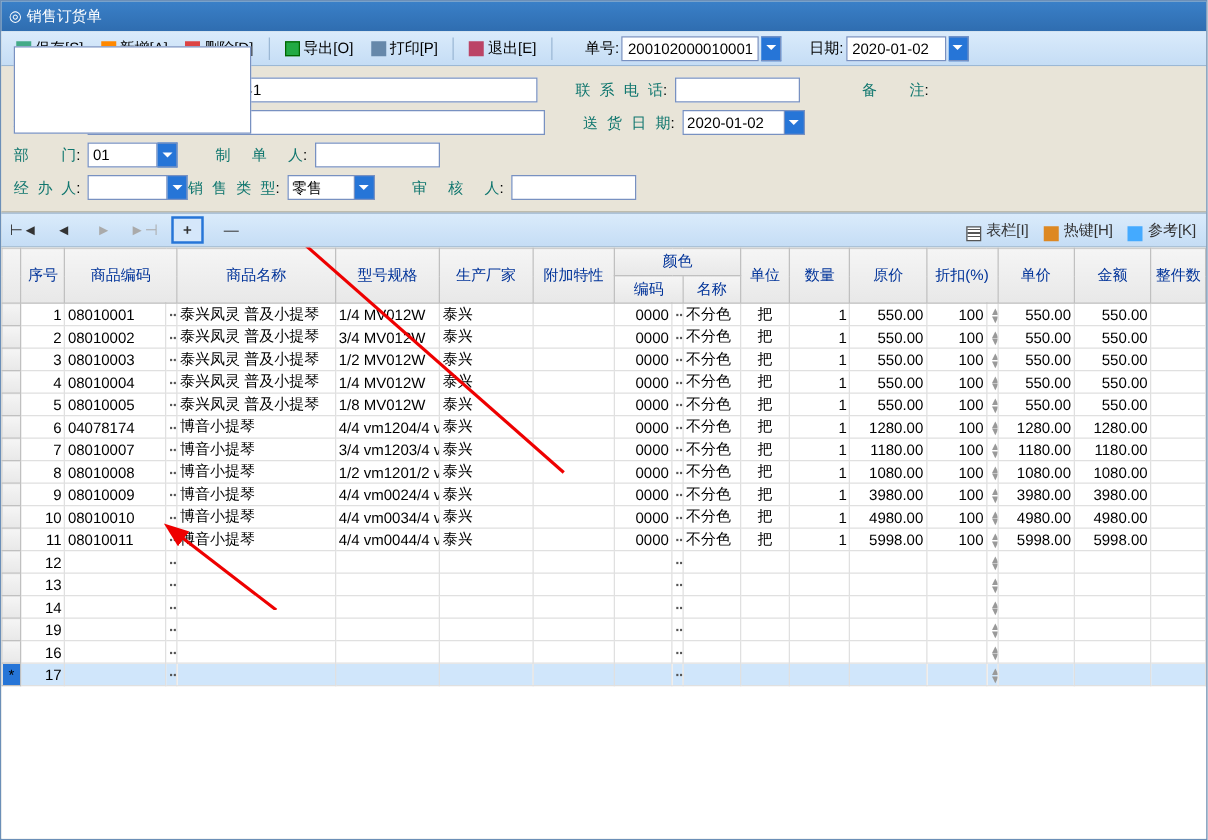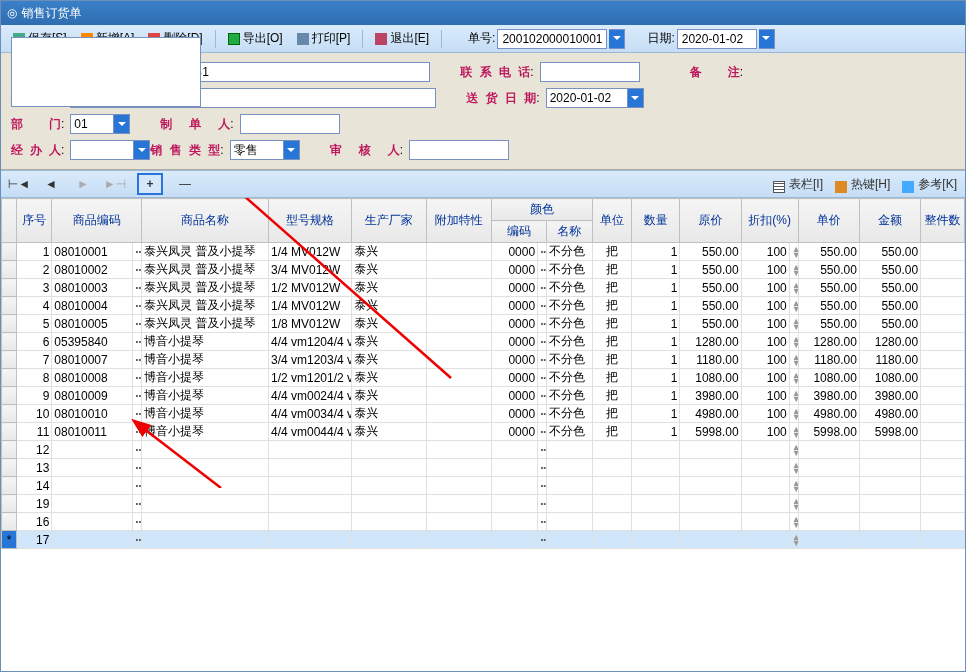--- a/index.html
+++ b/index.html
@@ -12,21 +12,21 @@
     .tb-btn { display: inline-flex; align-items: center; padding: 2px 6px; cursor: pointer; gap: 3px; }
     .tb-sep { width: 1px; height: 18px; background: #9bb8d5; margin: 0 4px; }
     .tb-input { height: 20px; border: 1px solid #7891c1; background: white; padding: 0 4px; }
     .tb-input.date { width: 80px; }
     .tb-input.orderno { width: 110px; }
     .dropdown-btn { width: 16px; height: 20px; background: #2675d7; border: 1px solid #7891c1; border-left: none; display: inline-flex; align-items: center; justify-content: center; cursor: pointer; }
     .dropdown-btn::after { content: ""; border: 4px solid transparent; border-top-color: white; margin-top: 3px; }
     
     .form-area { background: #e8e4d8; padding: 6px 10px; border-bottom: 1px solid #b0aea0; }
     .form-row { display: flex; align-items: center; height: 26px; }
-    .form-label { width: 50px; text-align: justify; text-align-last: justify; color: #be185d; font-weight: bold; }
+    .form-label { width: 50px; text-align: justify; text-align-last: justify; color: #0f766e; }
     .form-label.wide { width: 70px; }
     .form-input { height: 20px; border: 1px solid #7891c1; background: white; padding: 0 3px; }
     .colon { margin-right: 6px; }
     
     .nav-bar { background: linear-gradient(#daebfb, #c5ddf5); border-top: 1px solid #9bb8d5; border-bottom: 1px solid #9bb8d5; height: 28px; display: flex; align-items: center; padding: 0 8px; gap: 12px; }
     .nav-btn { width: 20px; height: 20px; display: inline-flex; align-items: center; justify-content: center; cursor: pointer; color: #333; }
     .nav-btn.disabled { color: #aaa; }
     .nav-btn.plus { border: 2px solid #2675d7; width: 26px; height: 22px; background: #d5e7fa; font-weight: bold; }
     .nav-spacer { flex: 1; }
     .nav-link { display: inline-flex; align-items: flex-end; gap: 4px; cursor: pointer; color: #333; }
@@ -120,21 +120,21 @@
       <span class="colon">:</span>
     <input class="form-input" style="width: 366px;" value="">
     <span class="form-label wide" style="margin-left:30px">送货日期</span>
       <span class="colon">:</span>
     <input class="form-input" style="width: 82px;" value="2020-01-02">
       <span class="dropdown-btn"></span>
   </div>
   <div class="form-row">
     <span class="form-label">部 门</span>
       <span class="colon">:</span>
-    <input class="form-input" style="width: 44px;" value="01">
+    <input class="form-input" style="width: 56px;" value="01">
       <span class="dropdown-btn"></span>
     <span class="form-label wide" style="margin-left:30px">制 单 人</span>
       <span class="colon">:</span>
     <input class="form-input" style="width: 100px;" value="">
   </div>
   <div class="form-row">
     <span class="form-label">经办人</span>
       <span class="colon">:</span>
     <input class="form-input" style="width: 64px;" value="">
       <span class="dropdown-btn"></span>
@@ -328,21 +328,21 @@
           <td class="center">
             <div class="spinner">▲<br>▼</div>
           </td>
           <td>550.00</td>
           <td>550.00</td>
           <td></td>
         </tr>
         <tr>
           <td class="row-sel center "></td>
           <td>6</td>
-          <td class="left">05395840</td>
+          <td class="left">04078174</td>
           <td class="center"><span class="ellipsis">···</span></td>
           <td class="left">博音小提琴</td>
           <td class="left">4/4 vm1204/4 vm120</td>
           <td class="left">泰兴</td>
           <td></td>
           <td>0000</td>
           <td class="center"><span class="ellipsis">···</span></td>
           <td class="left">不分色</td>
           <td class="center">把</td>
           <td>1</td>

